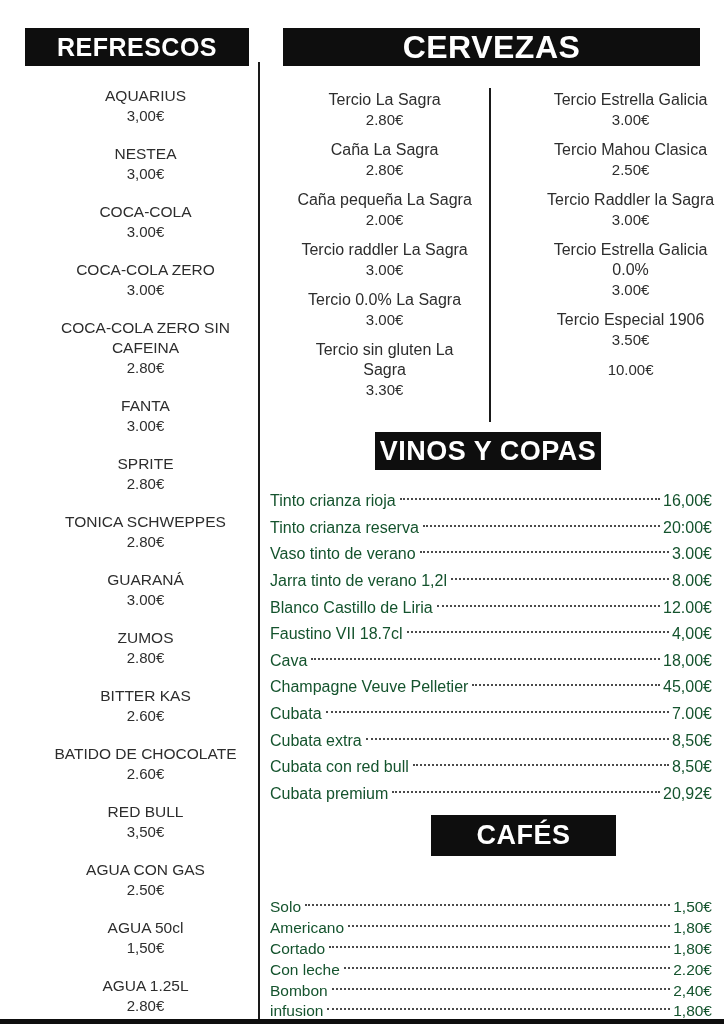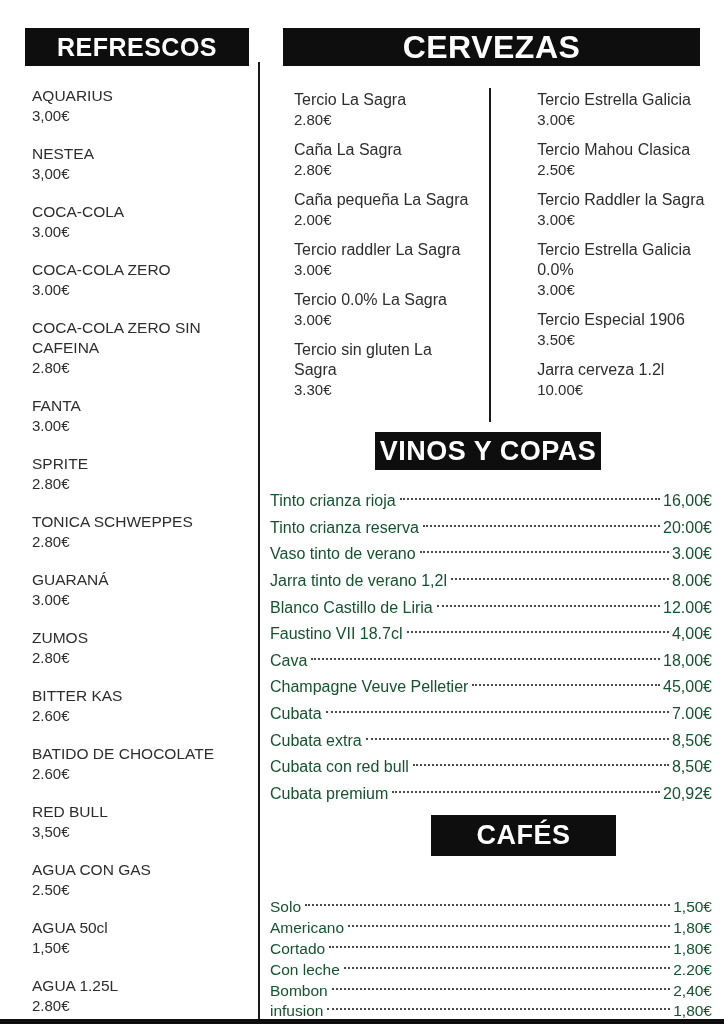--- a/index.html
+++ b/index.html
@@ -13,21 +13,21 @@
   .cervezas-hdr  { position:absolute; left:283px; top:28px;  width:417px; height:38px; font-size:32px; }
   .vinos-hdr     { position:absolute; left:375px; top:432px; width:226px; height:38px; font-size:27px; }
   .cafes-hdr     { position:absolute; left:431px; top:815px; width:185px; height:41px; font-size:27px; }
 
   .vdiv { position:absolute; width:2px; background:var(--divider,#1a1a1a); }
   .vdiv.main { left:258px; top:62px; height:957px; }
   .vdiv.beer { left:489px; top:88px; height:334px; }
   .bottom-bar { position:absolute; left:0; bottom:0; width:724px; height:5px; background:var(--header_bg,#0e0e0e); }
 
   .refrescos-list { position:absolute; left:0; top:86px; width:259px; }
-  .block { margin-bottom:18px;padding-left:32px; }
+  .block { text-align:center; margin-bottom:18px;padding-left:32px; }
   .block .nm { font-size:15.5px; line-height:20px; }
   .block .pr { font-size:15px;   line-height:20px; }
 
   .beers { position:absolute; left:262px; top:90px; width:462px; display:flex;gap:28px; }
   .beer-col { width:227px; }
   .beer-col.right { width:233px; margin-left:2px; }
   .beers .block { margin-bottom:11px; }
   .beers .nm { font-size:16px; line-height:20px; }
   .beers .pr { font-size:15px; line-height:19px; }
 
@@ -190,21 +190,20 @@
           <div class="nm">Tercio Estrella Galicia 0.0%</div>
           <div class="pr">3.00€</div>
         </div>
 
         <div class="block">
           <div class="nm">Tercio Especial 1906</div>
           <div class="pr">3.50€</div>
         </div>
 
         <div class="block">
-          <div class="nm">Jarra cerveza 1.2l</div>
           <div class="pr">10.00€</div>
         </div>
       </div>
   </section>
 
   <section class="plist vinos">
 
       <div class="prow">
         <span class="rname">Tinto crianza rioja</span>
         <span class="leader"></span>

